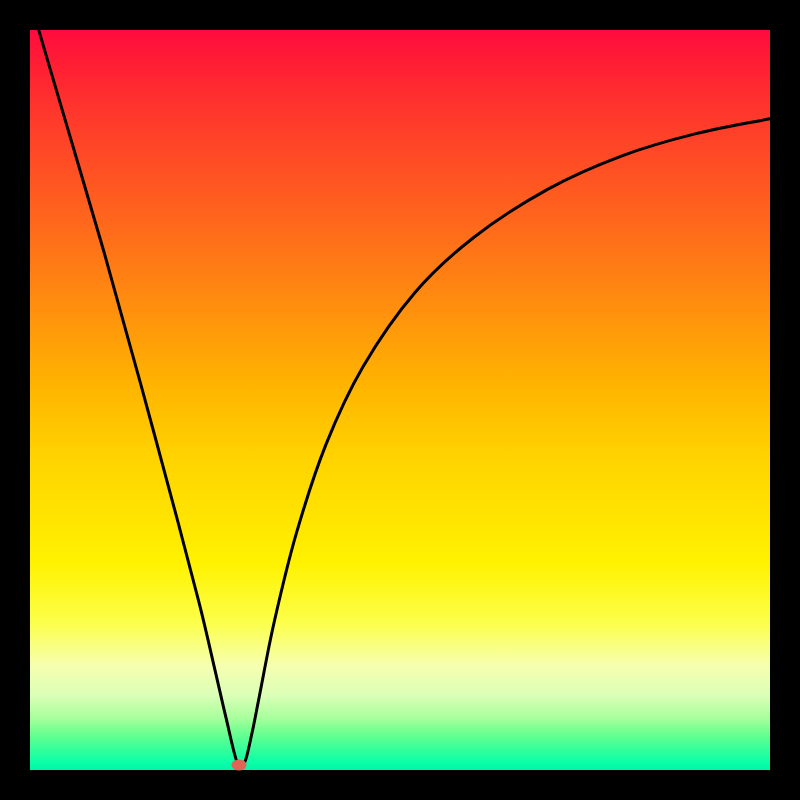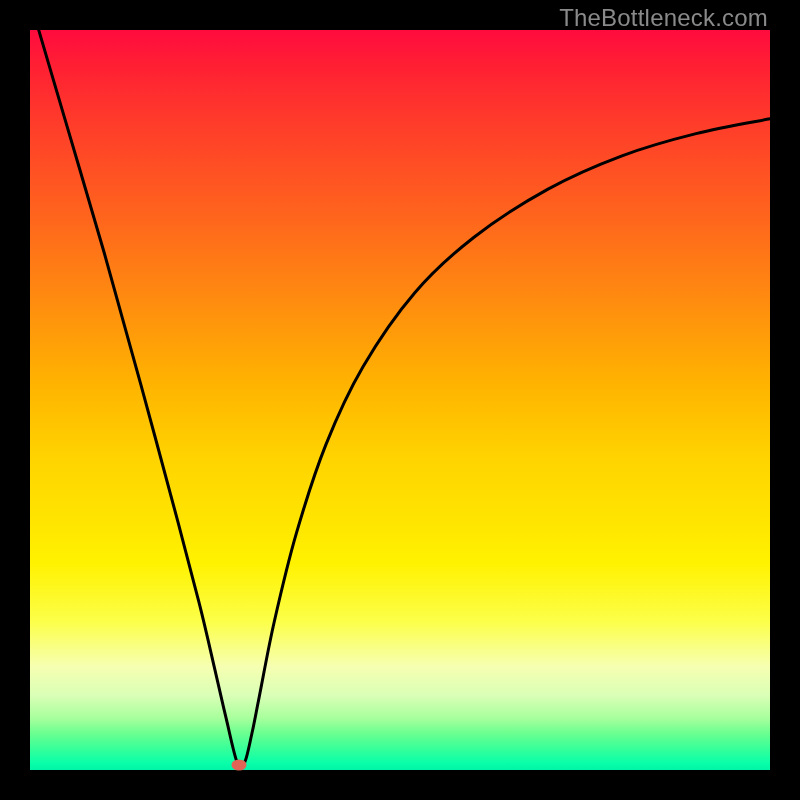--- a/index.html
+++ b/index.html
@@ -78,14 +78,13 @@
 
   <div class="plot-area">
 
     <svg class="curve" viewBox="0 0 740 740" preserveAspectRatio="none">
       <path fill="none" stroke="#000000" stroke-width="3" stroke-linecap="round" d="M 0.00 -29.60 C 6.17 -8.63, 24.67 54.27, 37.00 96.20 C 49.33 138.13, 61.67 178.83, 74.00 222.00 C 86.33 265.17, 98.67 310.18, 111.00 355.20 C 123.33 400.22, 138.13 455.10, 148.00 492.10 C 157.87 529.10, 164.03 552.53, 170.20 577.20 C 176.37 601.87, 180.68 621.60, 185.00 640.10 C 189.32 658.60, 192.40 672.78, 196.10 688.20 C 199.80 703.62, 204.12 725.20, 207.20 732.60 C 210.28 740.00, 212.13 737.53, 214.60 732.60 C 217.07 727.67, 219.53 714.10, 222.00 703.00 C 224.47 691.90, 225.70 684.50, 229.40 666.00 C 233.10 647.50, 238.03 619.13, 244.20 592.00 C 250.37 564.87, 257.77 532.80, 266.40 503.20 C 275.03 473.60, 284.90 442.15, 296.00 414.40 C 307.10 386.65, 318.20 361.98, 333.00 336.70 C 347.80 311.42, 366.30 284.28, 384.80 262.70 C 403.30 241.12, 421.80 224.47, 444.00 207.20 C 466.20 189.93, 493.33 172.67, 518.00 159.10 C 542.67 145.53, 567.33 135.05, 592.00 125.80 C 616.67 116.55, 641.33 109.77, 666.00 103.60 C 690.67 97.43, 727.67 91.27, 740.00 88.80" id="curve-path"></path>
     </svg>
 
     <div class="marker" id="marker" style="left: 208.68px; top: 734.82px; background: rgb(224, 101, 87);"></div>
   </div>
 
-  <div class="watermark">TheBottleneck.com</div>
 </div>
 
 </body></html>

